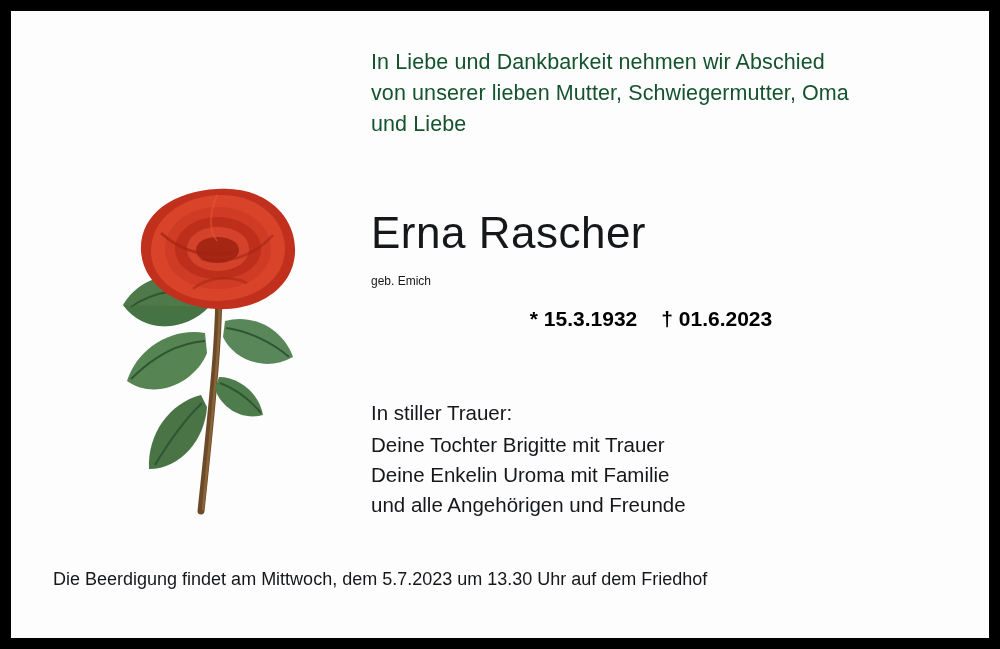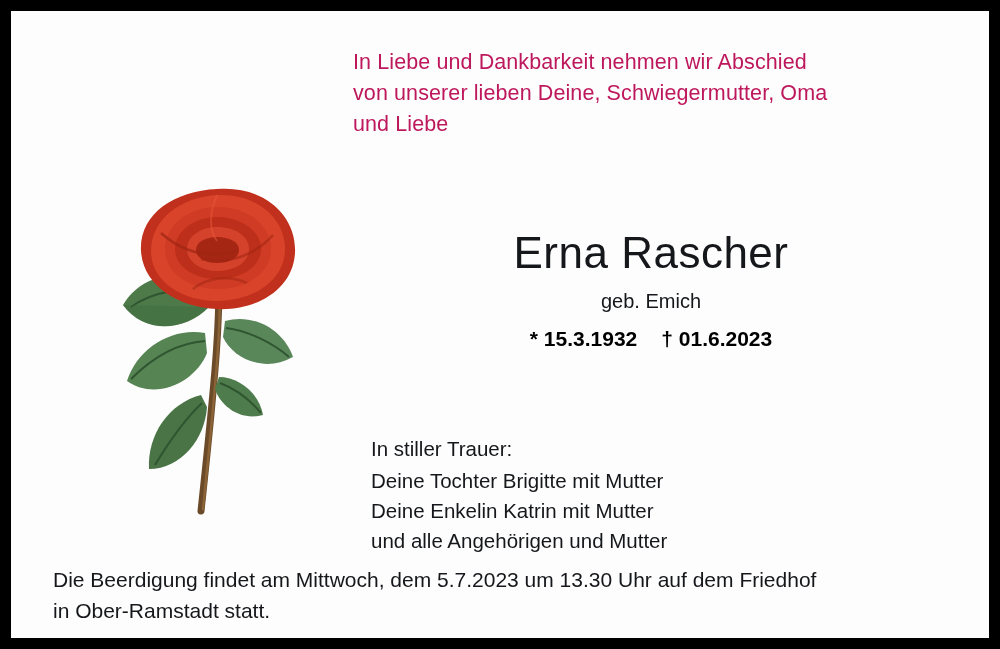--- a/index.html
+++ b/index.html
@@ -26,48 +26,47 @@
     position: relative;
     width: 100%;
     height: 100%;
     background: #fdfdfd;
     box-sizing: border-box;
   }
 
   
   .intro {
     position: absolute;
-    left: 342px;
+    left: 360px;
     top: 36px;
     width: 560px;
     font-size: 21.5px;
     line-height: 31px;
-    color: #be185d;
+    color: #14532d;
     letter-spacing: 0.1px;
   }
   .intro div { white-space: nowrap; }
 
   
   .name-block {
     position: absolute;
     left: 360px;
-    top: 216px;
+    top: 196px;
     width: 560px;
-    text-align: center;
   }
   .deceased-name {
     font-size: 44px;
     line-height: 52px;
     font-weight: 400;
     color: #15171a;
     letter-spacing: 0.5px;
   }
   .maiden-name {
     margin-top: 9px;
-    font-size: 20px;
+    font-size: 12px;
     line-height: 26px;
     color: #15171a;
   }
   .dates {
     margin-top: 13px;
     font-size: 21px;
     font-weight: bold;
     color: #000000;
     display: flex;
     justify-content: center;
@@ -81,29 +80,29 @@
   .mourners {
     position: absolute;
     left: 360px;
     top: 387px;
     width: 600px;
     font-size: 20.5px;
     line-height: 30px;
     color: #15171a;
   }
   .mourners div { white-space: nowrap; }
-  .mourners .lead { margin-bottom: 2px; margin-top: 36px; }
+  .mourners .lead { margin-bottom: 2px; }
 
   
   .footer {
     position: absolute;
     left: 42px;
     top: 553px;
     width: 910px;
-    font-size: 21px;
+    font-size: 18px;
     line-height: 31px;
     color: #15171a;
   }
   .footer div { white-space: nowrap; }
 
   
   .rose-wrap {
     position: absolute;
     left: 86px;
     top: 170px;
@@ -113,21 +112,21 @@
   .rose-wrap svg { display: block; }
 </style>
 </head>
 <body>
 
 <div class="obituary">
   <div class="inner">
 
     <div class="intro">
       <div>In Liebe und Dankbarkeit nehmen wir Abschied</div>
-      <div>von unserer lieben Deine, Schwiegermutter, Oma</div>
+      <div>von unserer lieben Mutter, Schwiegermutter, Oma</div>
       <div>und Liebe</div>
     </div>
 
     <div class="rose-wrap">
       <svg width="250" height="340" viewBox="0 0 250 340" xmlns="http://www.w3.org/2000/svg">
 
         <path d="M120 60 C126 120, 118 200, 104 330" stroke="#6b4a2a" stroke-width="7" fill="none" stroke-linecap="round"></path>
         <path d="M121 70 C127 124, 119 202, 106 328" stroke="#8a6336" stroke-width="2.5" fill="none" stroke-linecap="round"></path>
 
         <path d="M112 104 C78 86, 42 96, 26 124 C46 152, 86 152, 112 126 Z" fill="#4e7a4a"></path>
@@ -174,24 +173,23 @@
         </span>
         <span class="date-item">
           <span class="sym">†</span>
           <span>01.6.2023</span>
         </span>
       </div>
     </div>
 
     <div class="mourners">
       <div class="lead">In stiller Trauer:</div>
-      <div>Deine Tochter Brigitte mit Mutter</div>
-      <div>Deine Enkelin Katrin mit Mutter</div>
-      <div>und alle Angehörigen und Mutter</div>
+      <div>Deine Tochter Brigitte mit Trauer</div>
+      <div>Deine Enkelin Uroma mit Familie</div>
+      <div>und alle Angehörigen und Freunde</div>
     </div>
 
     <div class="footer">
       <div>Die Beerdigung findet am Mittwoch, dem 5.7.2023 um 13.30 Uhr auf dem Friedhof</div>
-      <div>in Ober-Ramstadt statt.</div>
     </div>
 
   </div>
 </div>
 
 </body></html>

